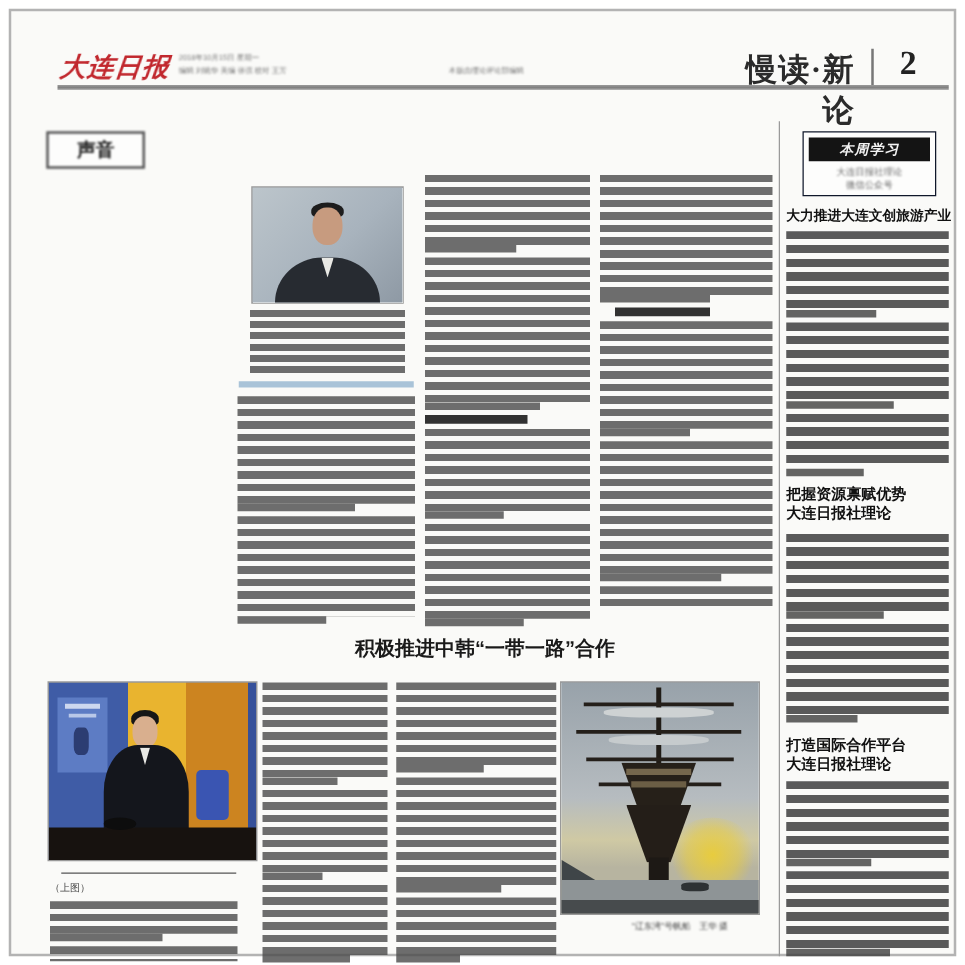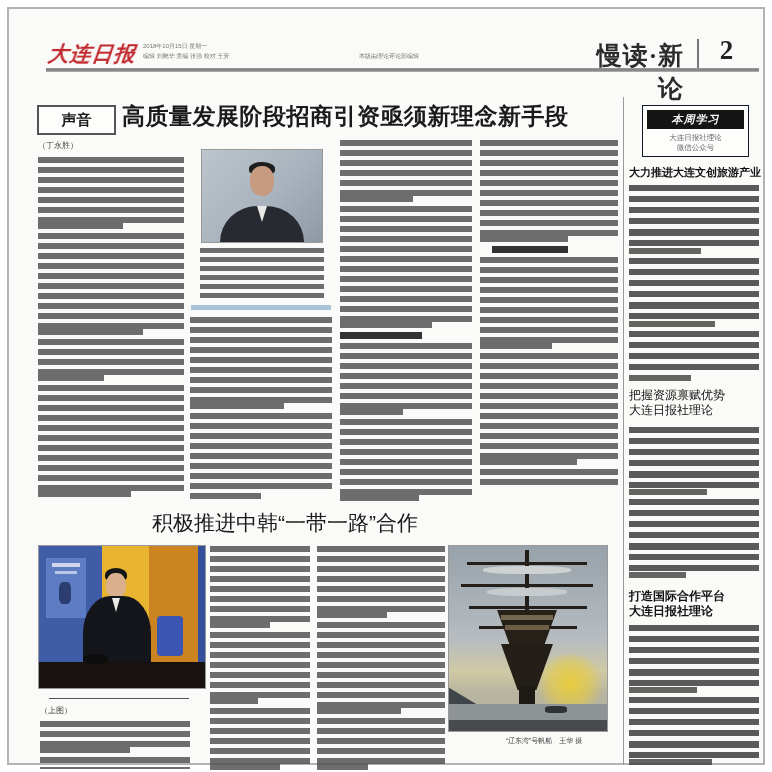--- a/index.html
+++ b/index.html
@@ -43,34 +43,21 @@
     <div class="abs vline" style="left:688px;top:30px;height:30px;width:2px;background:#777;"></div>
     <div class="abs serif" style="left:695px;top:26px;width:45px;text-align:center;font-size:27px;
          font-weight:bold;color:#222;">2</div>
 
     <div class="abs" style="left:37px;top:59px;width:713px;height:4px;
          background:linear-gradient(#9a9a9a,#7e7e7e 55%,#b9b9b9);filter:blur(.3px);"></div>
 
     <div class="abs labelbox blur2" style="left:28px;top:96px;width:75px;height:26px;font-size:15px;">
       <span>声音</span>
     </div>
-    <div class="abs" style="left:113px;top:92px;width:440px;font-size:23px;font-weight:bold;color:#1a1a1a;
-         letter-spacing:0.5px;white-space:nowrap;filter:blur(.25px);">高质量发展阶段招商引资亟须新理念新手段</div>
-
-    <div class="abs" style="left:29px;top:131px;width:146px;height:362px;">
-      <div class="blur1" style="font-size:8px;color:#444;margin-bottom:6px;">（丁永胜）</div>
-      <div class="ft" style="height:66px;"></div>
-      <div class="ftl" style="width:58%;margin:0 0 4px 0;"></div>
-      <div class="ft" style="height:96px;"></div>
-      <div class="ftl" style="width:72%;margin:0 0 4px 0;"></div>
-      <div class="ft" style="height:36px;"></div>
-      <div class="ftl" style="width:45%;margin:0 0 4px 0;"></div>
-      <div class="ft" style="height:106px;"></div>
-      <div class="ftl" style="width:64%;"></div>
-    </div>
+
 
     <div class="abs photoborder" style="left:193px;top:141px;width:120px;height:92px;overflow:hidden;
          background:linear-gradient(135deg,#bcc5cb,#a8b3bd 55%,#8e99a4);">
       <div class="abs" style="left:47px;top:12px;width:26px;height:13px;background:#1d1d1d;
            border-radius:50% 50% 35% 35%;"></div>
       <div class="abs" style="left:48px;top:16px;width:24px;height:30px;background:#c79b7f;
            border-radius:46%;"></div>
       <div class="abs" style="left:18px;top:56px;width:84px;height:40px;background:#272b31;
            border-radius:45% 45% 0 0 / 90% 90% 0 0;"></div>
       <div class="abs" style="left:55px;top:56px;width:10px;height:16px;background:#e8e8e4;
@@ -101,22 +88,22 @@
       <div class="ft" style="height:96px;"></div>
       <div class="ftl" style="width:64%;margin:0 0 4px 0;"></div>
       <div class="subbar" style="width:55%;margin:0 0 4px 12px;"></div>
       <div class="ft" style="height:86px;"></div>
       <div class="ftl" style="width:52%;margin:0 0 4px 0;"></div>
       <div class="ft" style="height:106px;"></div>
       <div class="ftl" style="width:70%;margin:0 0 4px 0;"></div>
       <div class="ft" style="height:16px;"></div>
     </div>
 
-    <div class="abs" style="left:143px;top:500px;width:340px;font-size:21px;font-weight:normal;color:#1a1a1a;
-         white-space:nowrap;filter:blur(.25px);">积极推进中韩“一带一路”合作</div>
+    <div class="abs" style="left:143px;top:500px;width:340px;font-size:16px;font-weight:bold;color:#1a1a1a;
+         white-space:nowrap;filter:blur(.25px);text-align:right;">积极推进中韩“一带一路”合作</div>
 
     <div class="abs photoborder" style="left:30px;top:537px;width:166px;height:142px;overflow:hidden;">
       <div class="abs" style="left:0;top:0;width:100%;height:100%;
            background:linear-gradient(to right,#3f5ca6 0%,#3f5ca6 38%,#e9b42f 38%,#e9b42f 66%,#cc8420 66%,#cc8420 96%,#35509a 96%);"></div>
       <div class="abs" style="left:7px;top:12px;width:40px;height:60px;background:#5d7cc4;">
         <div style="margin:5px 6px 0 6px;height:4px;background:#cdd8ef;filter:blur(.4px);"></div>
         <div style="margin:4px 9px 0 9px;height:3px;background:#b9c8e8;filter:blur(.4px);"></div>
         <div style="margin:8px 0 0 13px;width:12px;height:22px;background:#2c3d72;border-radius:30%;"></div>
       </div>
       <div class="abs" style="left:118px;top:70px;width:26px;height:40px;background:#3a55b2;border-radius:4px;"></div>
@@ -198,21 +185,21 @@
 
     <div class="abs" style="left:620px;top:176px;width:130px;">
       <div class="fts" style="height:63px;"></div>
       <div class="ftl" style="width:55%;margin:0 0 4px 0;background:#3f3f3f;"></div>
       <div class="fts" style="height:63px;"></div>
       <div class="ftl" style="width:66%;margin:0 0 4px 0;background:#3f3f3f;"></div>
       <div class="fts" style="height:44px;"></div>
       <div class="ftl" style="width:48%;background:#3f3f3f;"></div>
     </div>
 
-    <div class="abs blur1" style="left:620px;top:379px;width:132px;font-size:12px;font-weight:normal;color:#111;line-height:15px;">
+    <div class="abs blur1" style="left:620px;top:379px;width:132px;font-size:12px;font-weight:bold;color:#111;line-height:15px;">
       <div>把握资源禀赋优势</div>
       <div>大连日报社理论</div>
     </div>
 
     <div class="abs" style="left:620px;top:418px;width:130px;">
       <div class="fts" style="height:62px;"></div>
       <div class="ftl" style="width:60%;margin:0 0 4px 0;background:#3f3f3f;"></div>
       <div class="fts" style="height:73px;"></div>
       <div class="ftl" style="width:44%;background:#3f3f3f;"></div>
     </div>

